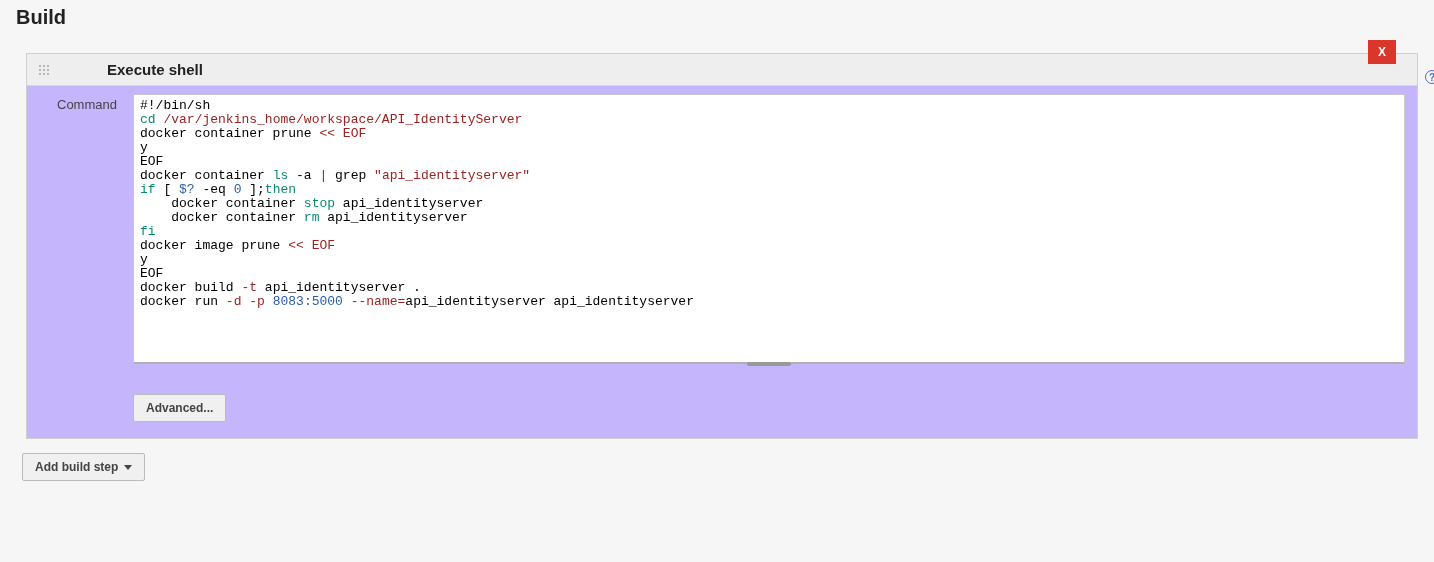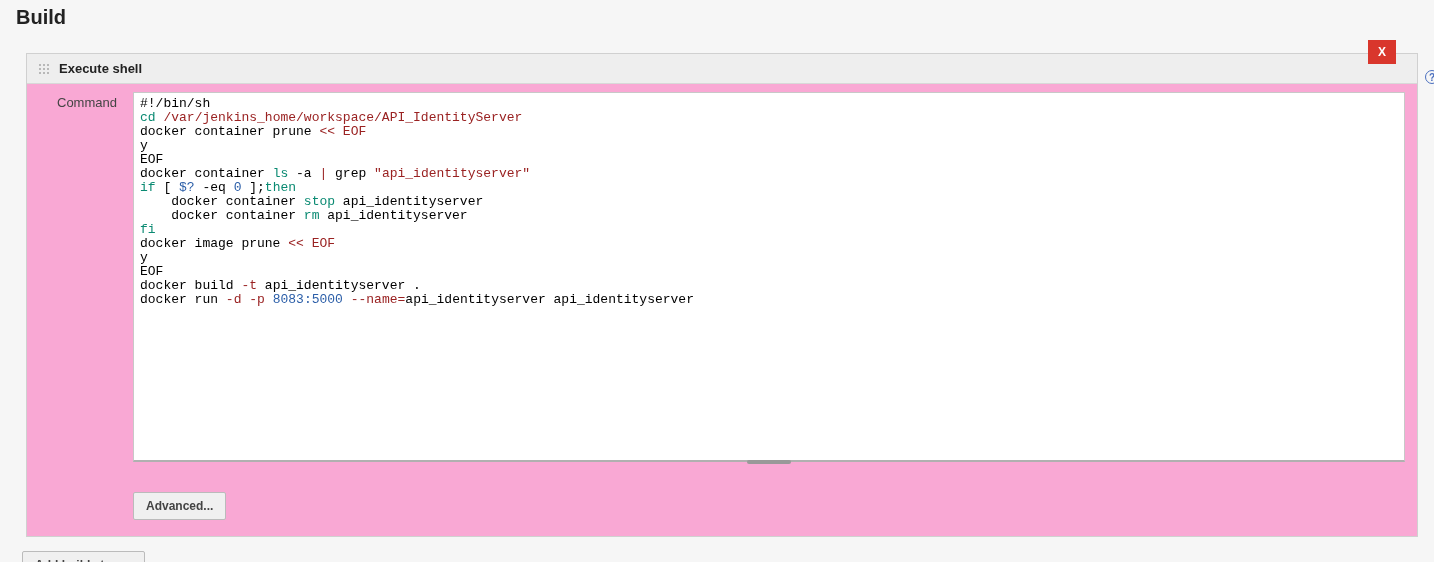--- a/index.html
+++ b/index.html
@@ -49,22 +49,23 @@
       height: 14px;
       margin-right: 8px;
       background-image: radial-gradient(circle, #b8b8b8 1px, transparent 1px);
       background-size: 4px 4px;
       background-position: 1px 1px;
       cursor: move;
       flex-shrink: 0;
     }
     .step-title {
       font-weight: bold;
-      font-size: 13px;
+      font-size: 15px;
       color: #222;
+      margin-left: 48px;
     }
     .delete-btn {
       position: absolute;
       top: -13px;
       right: 22px;
       width: 28px;
       height: 24px;
       background: #d9362c;
       color: #fff;
       font-weight: bold;
@@ -88,35 +89,35 @@
       font-size: 10px;
       font-weight: bold;
       display: flex;
       align-items: center;
       justify-content: center;
       cursor: pointer;
     }
     .step-body {
       display: flex;
       padding: 8px 12px 16px 30px;
-      background: #f9a8d4;
+      background: #c4b5fd;
     }
     .field-label {
       width: 76px;
       color: #444;
       font-size: 13px;
       padding-top: 3px;
       flex-shrink: 0;
     }
     .field-content {
       flex: 1;
     }
     .code-area {
       width: 100%;
-      height: 370px;
+      height: 270px;
       border: 1px solid #c8c8c8;
       border-bottom: 2px solid #b0b0b0;
       background: #fff;
       font-family: "Courier New", "SimSun", monospace;
       font-size: 13px;
       line-height: 14px;
       padding: 4px 6px;
       overflow: auto;
       resize: none;
       white-space: pre;

